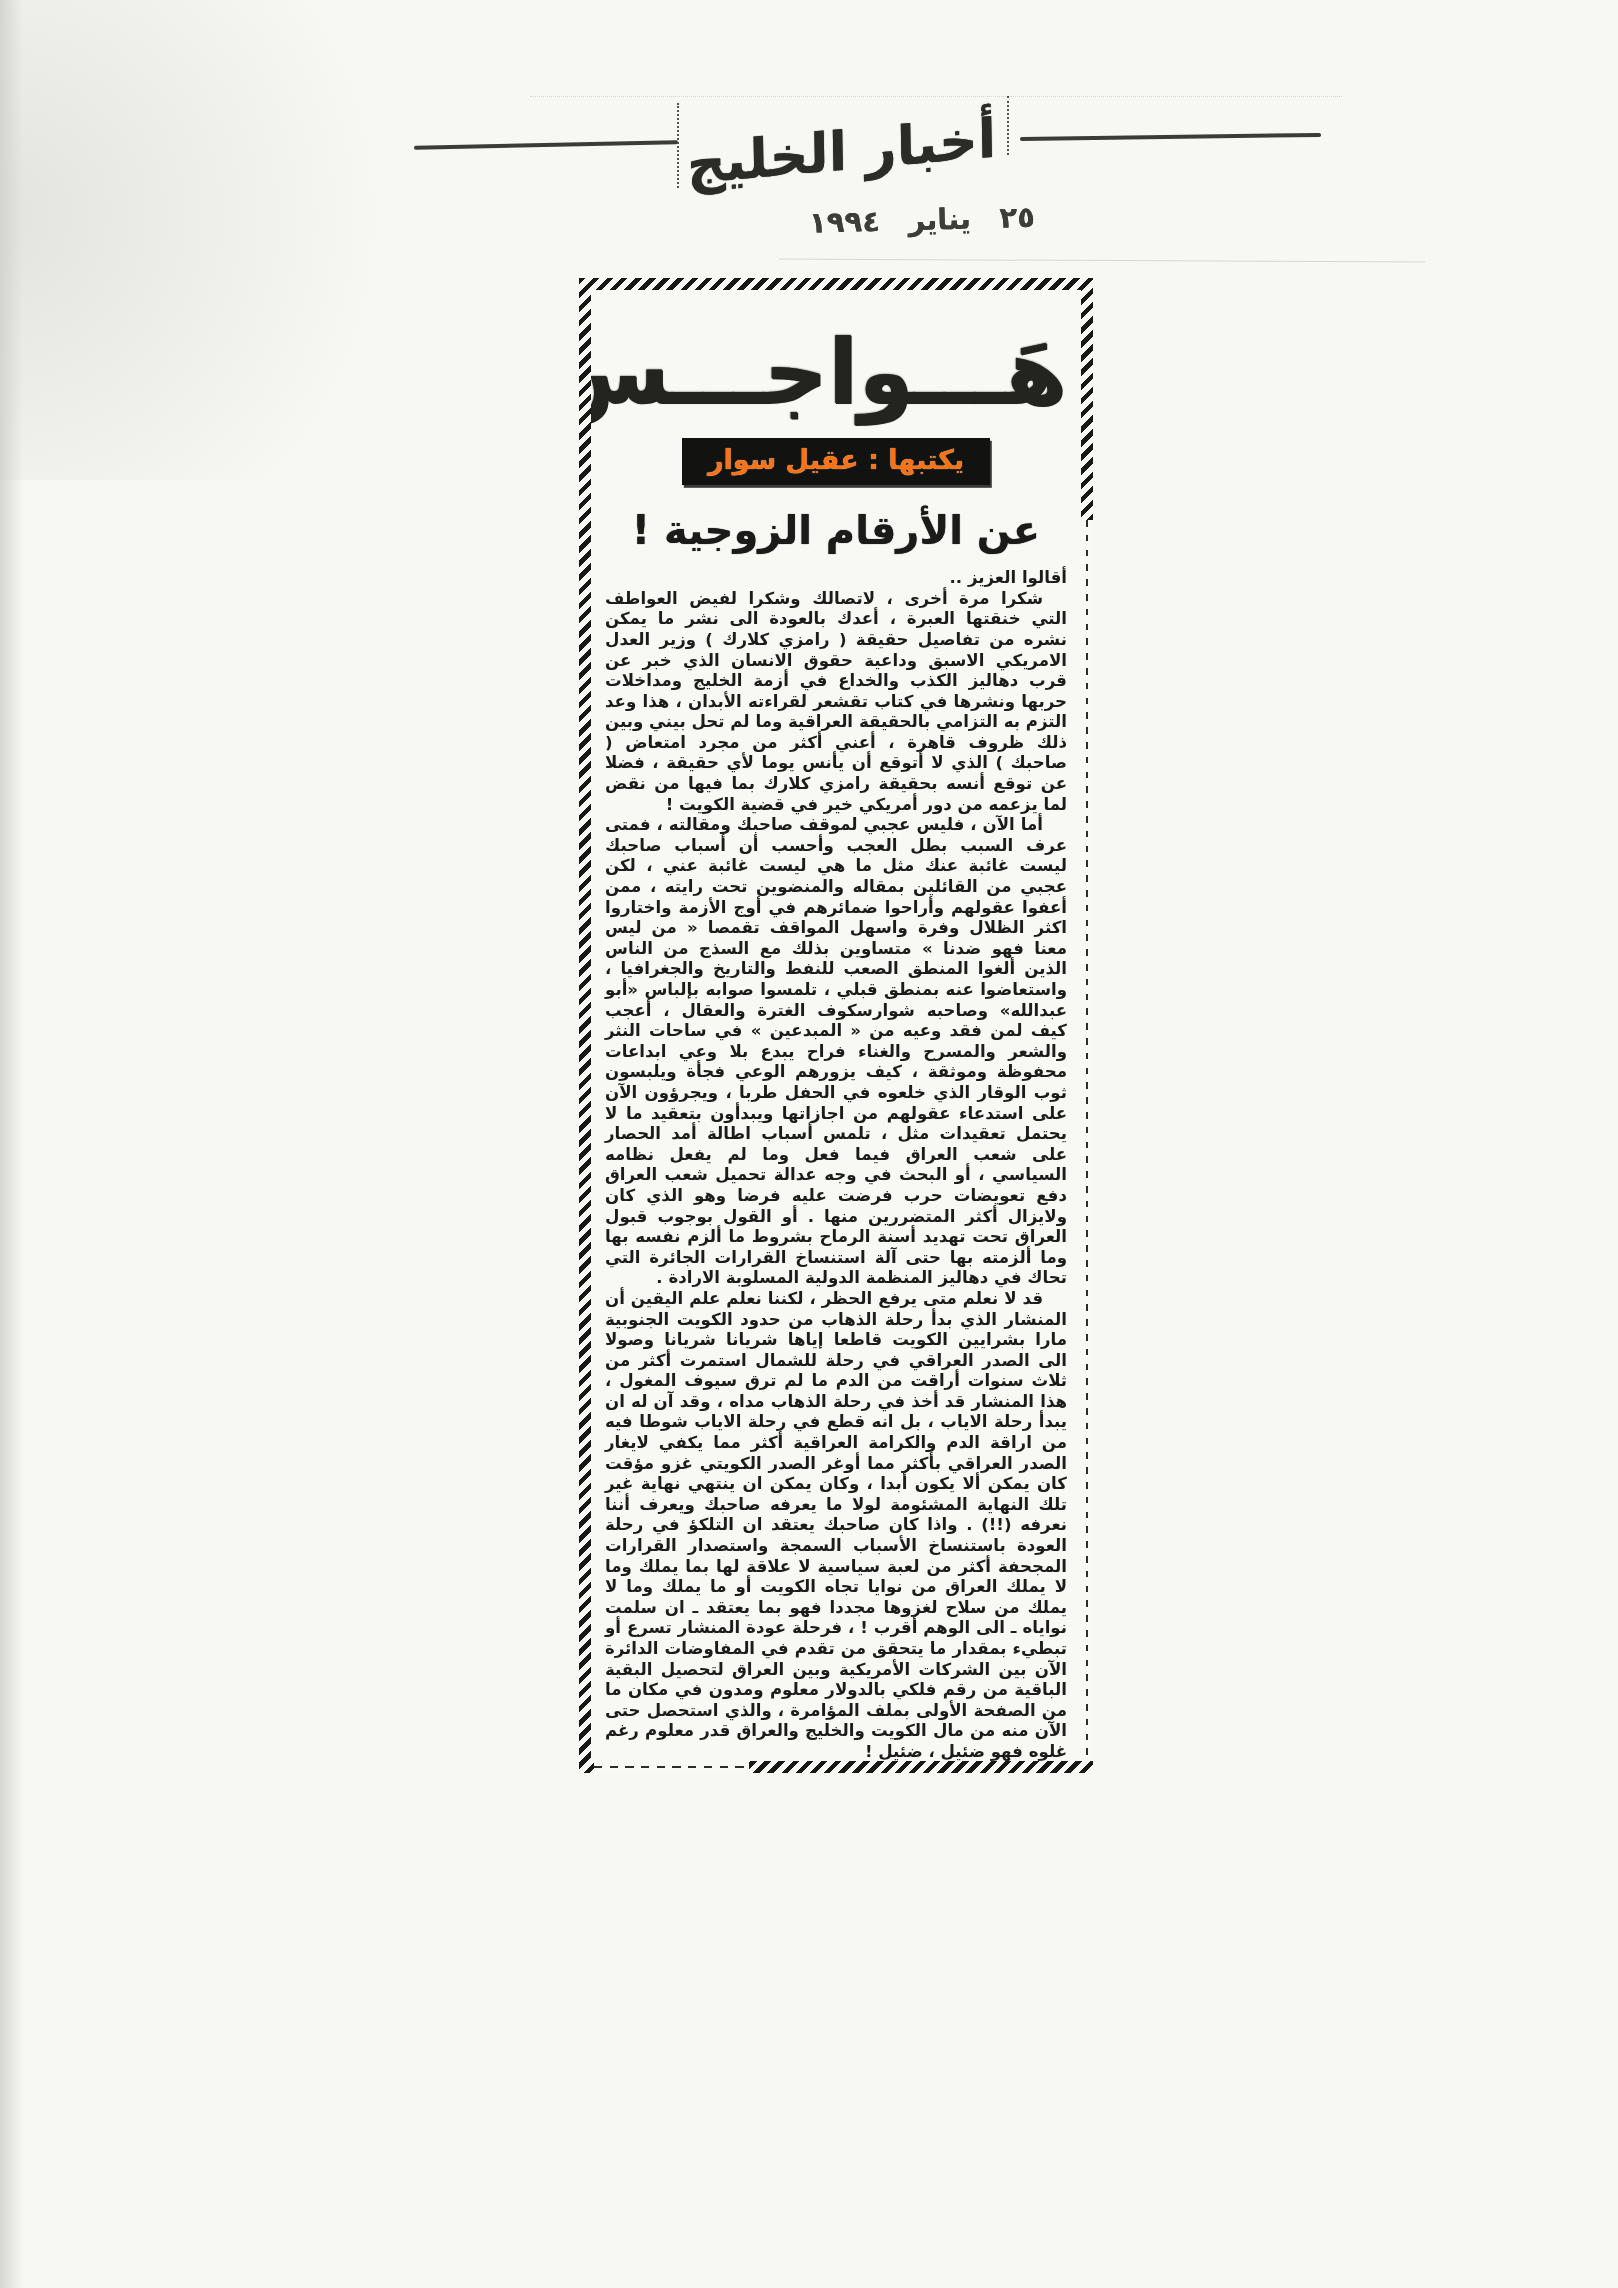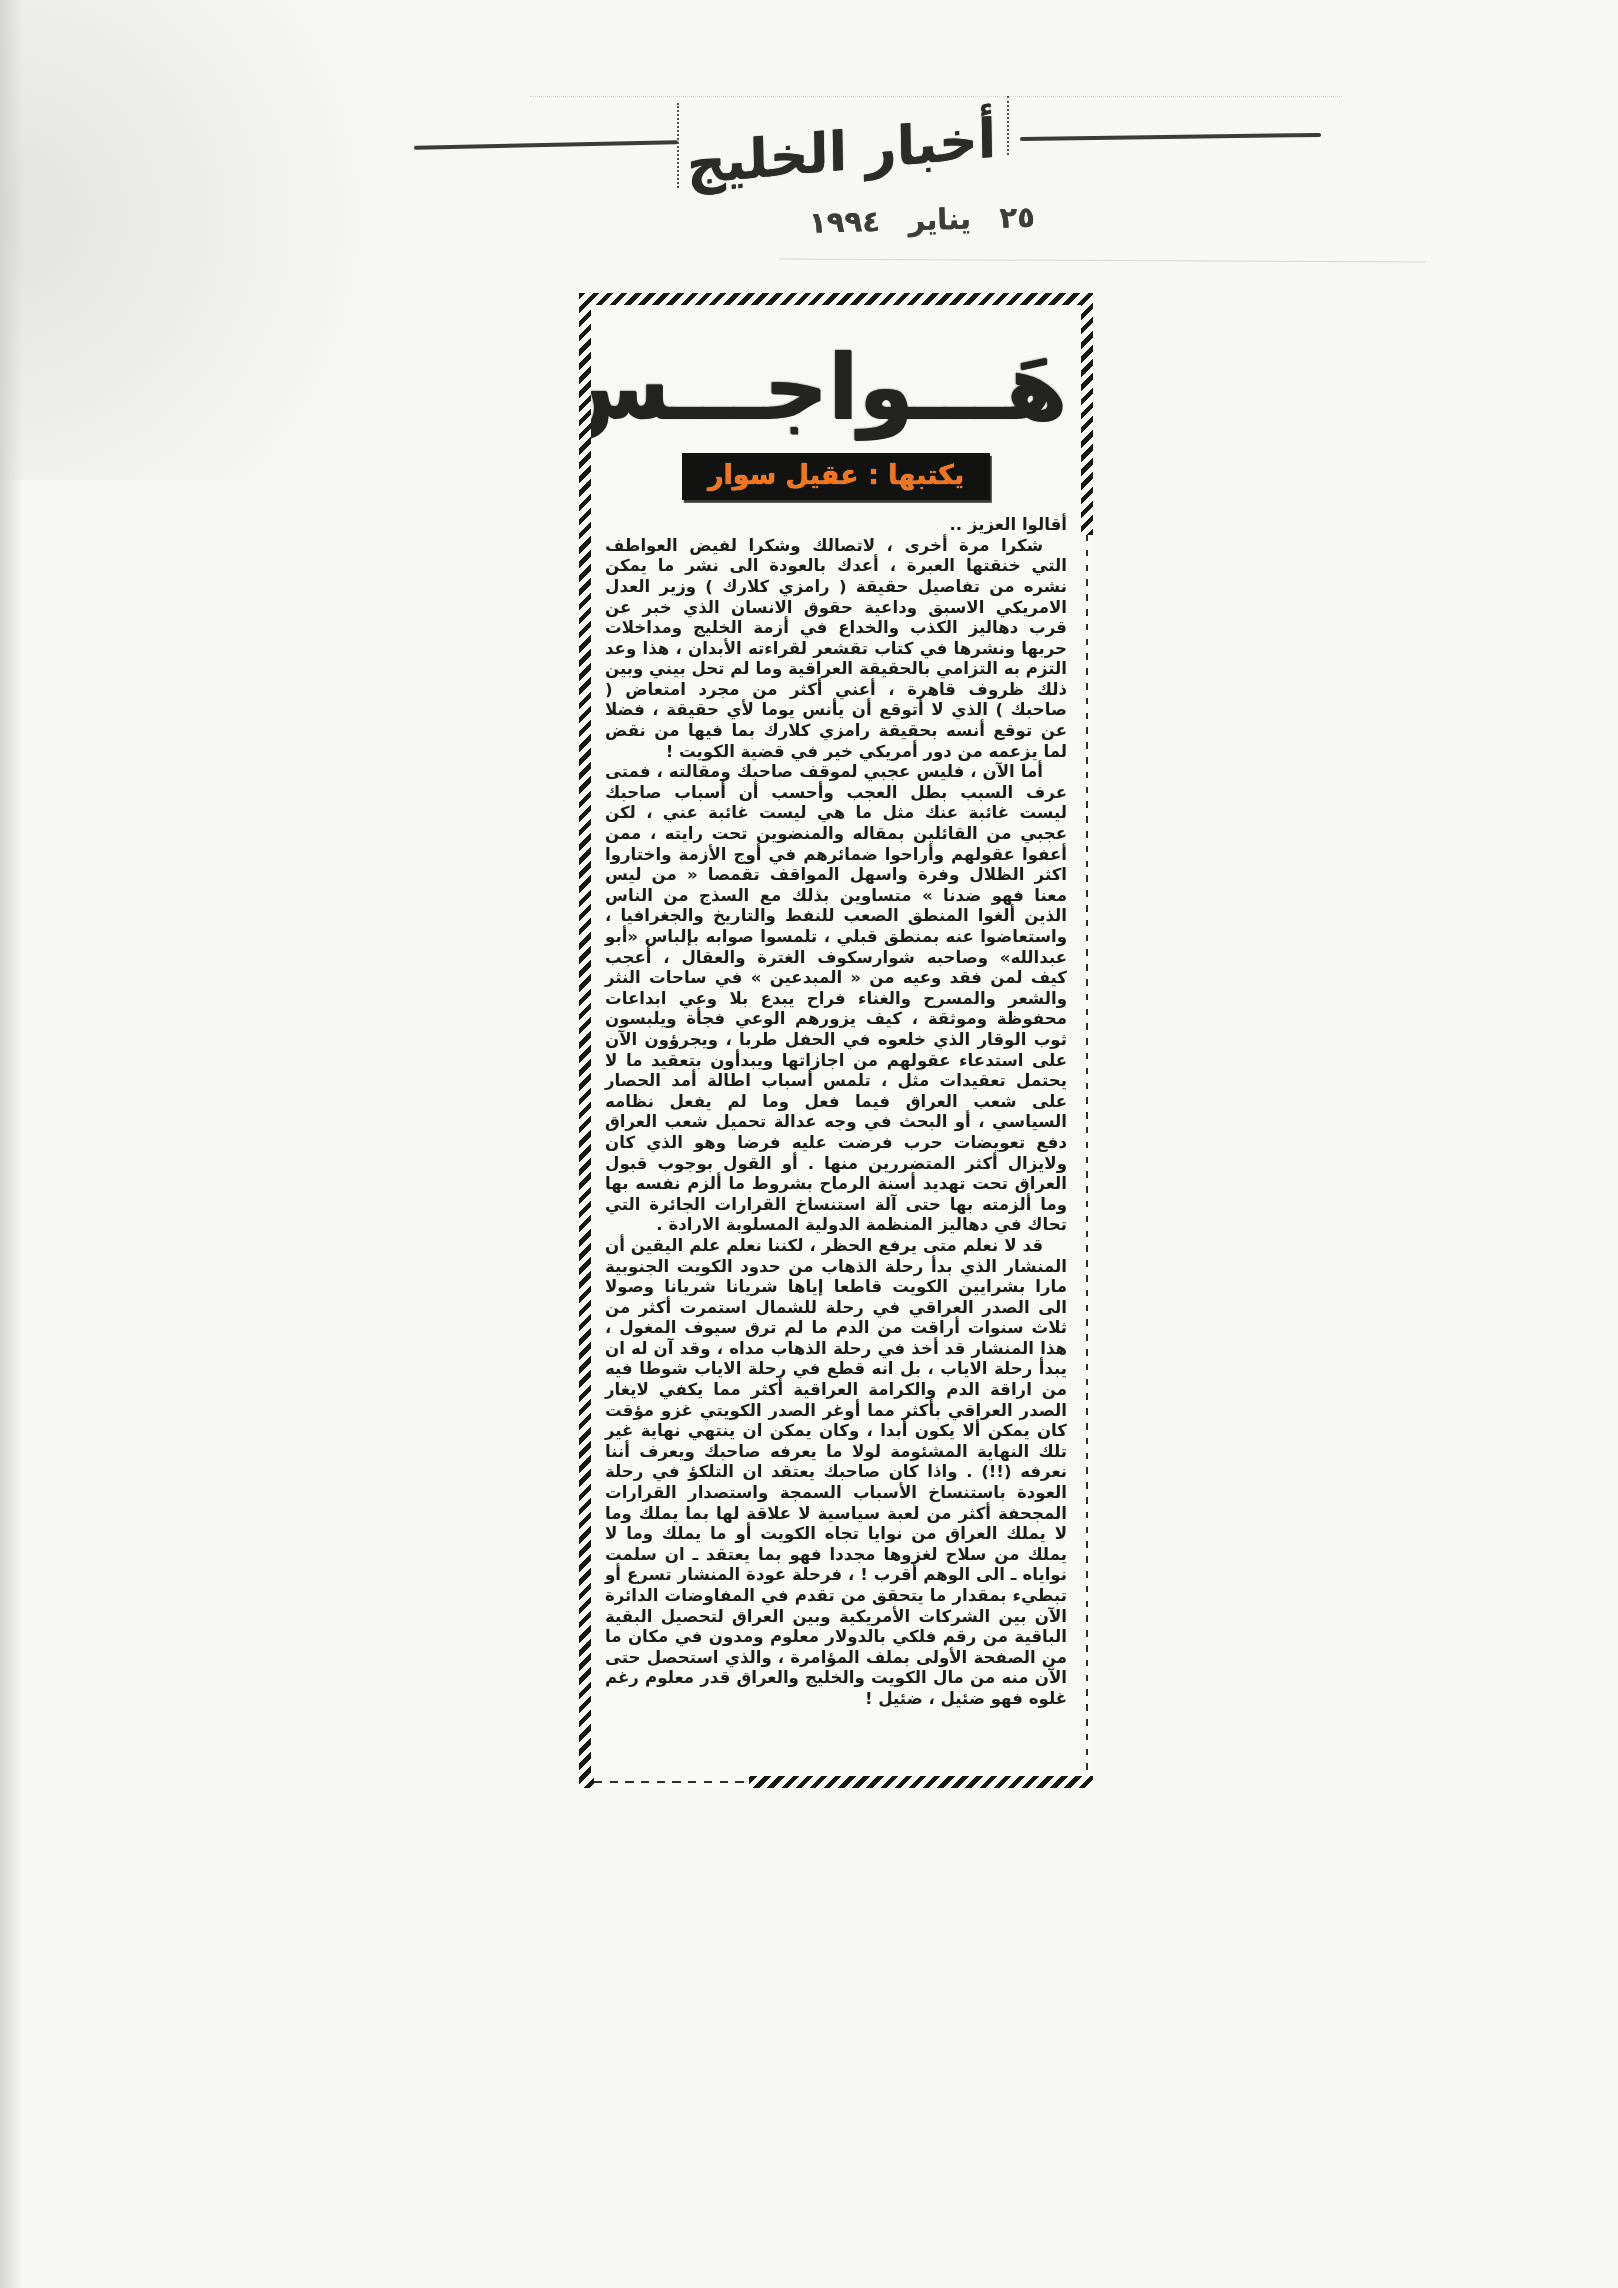--- a/index.html
+++ b/index.html
@@ -49,21 +49,21 @@
     word-spacing:18.5px;transform:rotate(-1.5deg);
     text-shadow:0 0 0.5px #3d3d3a;
   }
   .faint-rule-under-date{
     position:absolute;left:780px;top:260px;width:646px;height:0;
     border-top:1.8px solid #cbcbc6;opacity:.75;transform:rotate(.25deg);
   }
 
   
   .clip-frame{
-    position:absolute;left:580px;top:293px;width:514px;height:1495px;
+    position:absolute;left:580px;top:278px;width:514px;height:1495px;
     background:repeating-linear-gradient(135deg,#181816 0px,#181816 4.6px,#f8f8f5 4.6px,#f8f8f5 10px);
   }
   .clip-inner{
     position:absolute;left:12px;top:12px;right:12px;bottom:12px;
     background:#f8f8f5;
     padding:9.2px 14px 0 14px;
     box-sizing:border-box;
     overflow:hidden;
   }
   
@@ -138,20 +138,21 @@
   <div class="date-hand">٢٥ يناير ١٩٩٤</div>
   <div class="faint-rule-under-date"></div>
 
   <div class="clip-frame">
     <div class="clip-inner">
 
       <div class="col-title">هَـــواجـــس</div>
 
       <div class="byline-box">يكتبها : عقيل سوار</div>
 
+      <div class="headline">عن الأرقام الزوجية !</div>
 
       <div class="body-text">
         <p class="salutation">أقالوا العزيز ..</p>
         <p>شكرا مرة أخرى ، لاتصالك وشكرا لفيض العواطف التي خنقتها العبرة ، أعدك بالعودة الى نشر ما يمكن نشره من تفاصيل حقيقة ( رامزي كلارك ) وزير العدل الامريكي الاسبق وداعية حقوق الانسان الذي خبر عن قرب دهاليز الكذب والخداع في أزمة الخليج ومداخلات حربها ونشرها في كتاب تقشعر لقراءته الأبدان ، هذا وعد التزم به التزامي بالحقيقة العراقية وما لم تحل بيني وبين ذلك ظروف قاهرة ، أعني أكثر من مجرد امتعاض ( صاحبك ) الذي لا أتوقع أن يأنس يوما لأي حقيقة ، فضلا عن توقع أنسه بحقيقة رامزي كلارك بما فيها من نقض لما يزعمه من دور أمريكي خير في قضية الكويت !</p>
         <p>أما الآن ، فليس عجبي لموقف صاحبك ومقالته ، فمتى عرف السبب بطل العجب وأحسب أن أسباب صاحبك ليست غائبة عنك مثل ما هي ليست غائبة عني ، لكن عجبي من القائلين بمقاله والمنضوين تحت رايته ، ممن أعفوا عقولهم وأراحوا ضمائرهم في أوج الأزمة واختاروا اكثر الظلال وفرة واسهل المواقف تقمصا « من ليس معنا فهو ضدنا » متساوين بذلك مع السذج من الناس الذين ألغوا المنطق الصعب للنفط والتاريخ والجغرافيا ، واستعاضوا عنه بمنطق قبلي ، تلمسوا صوابه بإلباس «أبو عبدالله» وصاحبه شوارسكوف الغترة والعقال ، أعجب كيف لمن فقد وعيه من « المبدعين » في ساحات النثر والشعر والمسرح والغناء فراح يبدع بلا وعي ابداعات محفوظة وموثقة ، كيف يزورهم الوعي فجأة ويلبسون ثوب الوقار الذي خلعوه في الحفل طربا ، ويجرؤون الآن على استدعاء عقولهم من اجازاتها ويبدأون بتعقيد ما لا يحتمل تعقيدات مثل ، تلمس أسباب اطالة أمد الحصار على شعب العراق فيما فعل وما لم يفعل نظامه السياسي ، أو البحث في وجه عدالة تحميل شعب العراق دفع تعويضات حرب فرضت عليه فرضا وهو الذي كان ولايزال أكثر المتضررين منها . أو القول بوجوب قبول العراق تحت تهديد أسنة الرماح بشروط ما ألزم نفسه بها وما ألزمته بها حتى آلة استنساخ القرارات الجائرة التي تحاك في دهاليز المنظمة الدولية المسلوبة الارادة .</p>
         <p>قد لا نعلم متى يرفع الحظر ، لكننا نعلم علم اليقين أن المنشار الذي بدأ رحلة الذهاب من حدود الكويت الجنوبية مارا بشرايين الكويت قاطعا إياها شريانا شريانا وصولا الى الصدر العراقي في رحلة للشمال استمرت أكثر من ثلاث سنوات أراقت من الدم ما لم ترق سيوف المغول ، هذا المنشار قد أخذ في رحلة الذهاب مداه ، وقد آن له ان يبدأ رحلة الاياب ، بل انه قطع في رحلة الاياب شوطا فيه من اراقة الدم والكرامة العراقية أكثر مما يكفي لايغار الصدر العراقي بأكثر مما أوغر الصدر الكويتي غزو مؤقت كان يمكن ألا يكون أبدا ، وكان يمكن ان ينتهي نهاية غير تلك النهاية المشئومة لولا ما يعرفه صاحبك ويعرف أننا نعرفه (!!) . واذا كان صاحبك يعتقد ان التلكؤ في رحلة العودة باستنساخ الأسباب السمجة واستصدار القرارات المجحفة أكثر من لعبة سياسية لا علاقة لها بما يملك وما لا يملك العراق من نوايا تجاه الكويت أو ما يملك وما لا يملك من سلاح لغزوها مجددا فهو بما يعتقد ـ ان سلمت نواياه ـ الى الوهم أقرب ! ، فرحلة عودة المنشار تسرع أو تبطيء بمقدار ما يتحقق من تقدم في المفاوضات الدائرة الآن بين الشركات الأمريكية وبين العراق لتحصيل البقية الباقية من رقم فلكي بالدولار معلوم ومدون في مكان ما من الصفحة الأولى بملف المؤامرة ، والذي استحصل حتى الآن منه من مال الكويت والخليج والعراق قدر معلوم رغم غلوه فهو ضئيل ، ضئيل !</p>
 
       </div>
 
     </div>

